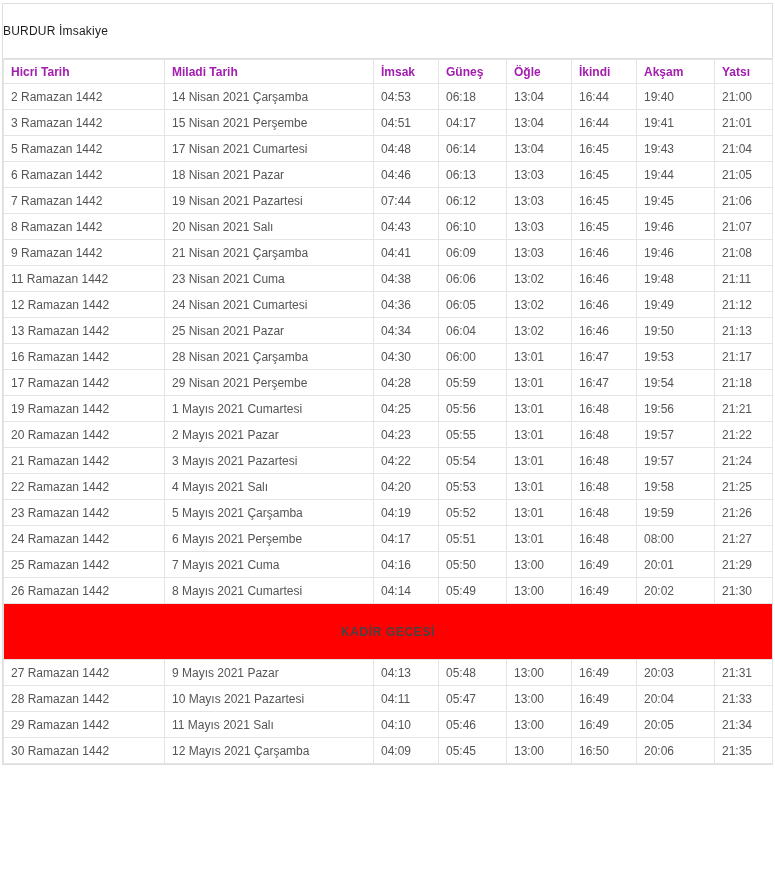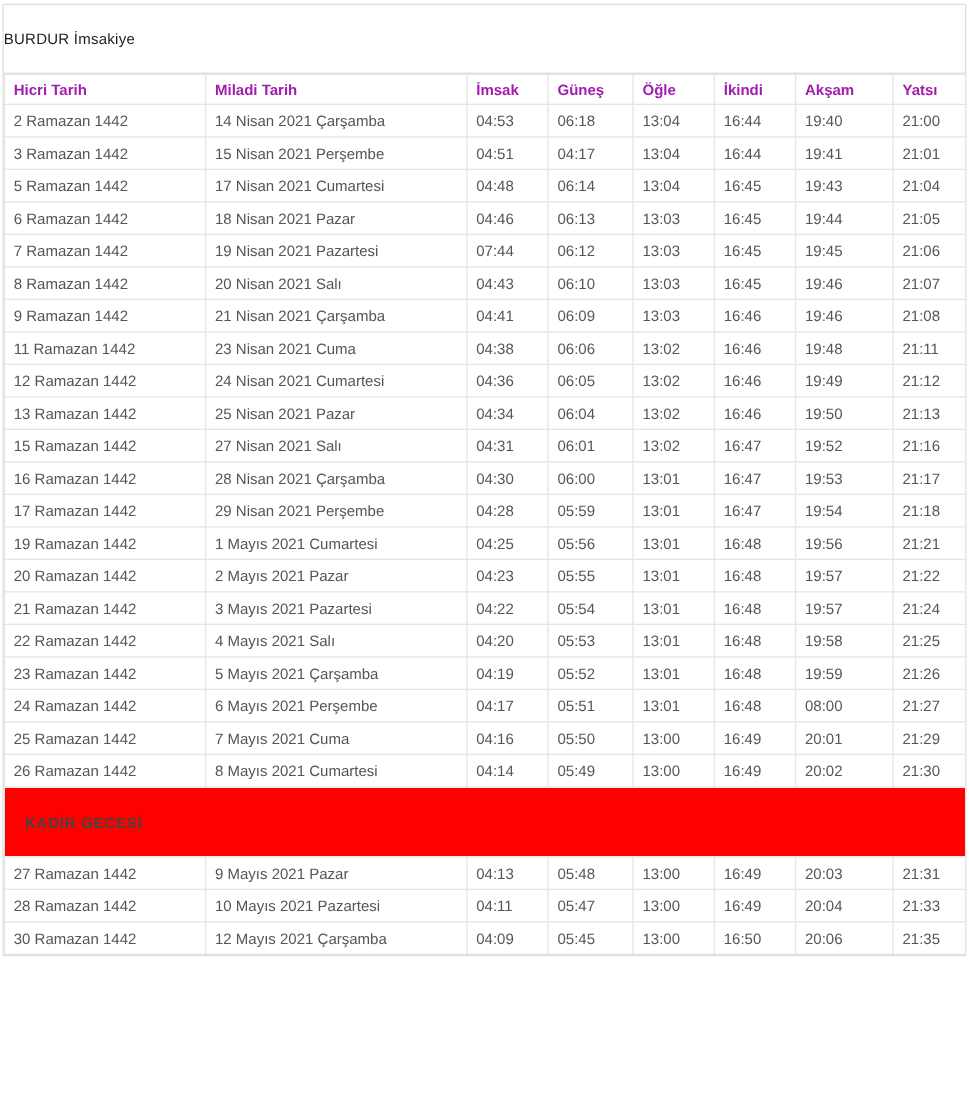--- a/index.html
+++ b/index.html
@@ -40,21 +40,21 @@
   td{
     height:25px;
     font-size:12px;
     color:#555555;
   }
   tr.banner-row td{
     height:23px;
     background:#ff0000;
     color:#444444;
     font-weight:bold;
-    text-align:left;
+    text-align:center;
     padding:16px;
     letter-spacing:.6px;
     border-color:#e4e4e4;
   }
   
   col.c-hicri{width:161px;}
   col.c-miladi{width:209px;}
   col.c-imsak{width:65px;}
   col.c-gunes{width:68px;}
   col.c-ogle{width:65px;}
@@ -185,30 +185,20 @@
           <td>13 Ramazan 1442</td>
           <td>25 Nisan 2021 Pazar</td>
           <td>04:34</td>
           <td>06:04</td>
           <td>13:02</td>
           <td>16:46</td>
           <td>19:50</td>
           <td>21:13</td>
         </tr>
         <tr>
-          <td>15 Ramazan 1442</td>
-          <td>27 Nisan 2021 Salı</td>
-          <td>04:31</td>
-          <td>06:01</td>
-          <td>13:02</td>
-          <td>16:47</td>
-          <td>19:52</td>
-          <td>21:16</td>
-        </tr>
-        <tr>
           <td>16 Ramazan 1442</td>
           <td>28 Nisan 2021 Çarşamba</td>
           <td>04:30</td>
           <td>06:00</td>
           <td>13:01</td>
           <td>16:47</td>
           <td>19:53</td>
           <td>21:17</td>
         </tr>
         <tr>
@@ -316,20 +306,30 @@
         </tr>
         <tr>
           <td>28 Ramazan 1442</td>
           <td>10 Mayıs 2021 Pazartesi</td>
           <td>04:11</td>
           <td>05:47</td>
           <td>13:00</td>
           <td>16:49</td>
           <td>20:04</td>
           <td>21:33</td>
+        </tr>
+        <tr>
+          <td>29 Ramazan 1442</td>
+          <td>11 Mayıs 2021 Salı</td>
+          <td>04:10</td>
+          <td>05:46</td>
+          <td>13:00</td>
+          <td>16:49</td>
+          <td>20:05</td>
+          <td>21:34</td>
         </tr>
         <tr>
           <td>30 Ramazan 1442</td>
           <td>12 Mayıs 2021 Çarşamba</td>
           <td>04:09</td>
           <td>05:45</td>
           <td>13:00</td>
           <td>16:50</td>
           <td>20:06</td>
           <td>21:35</td>

